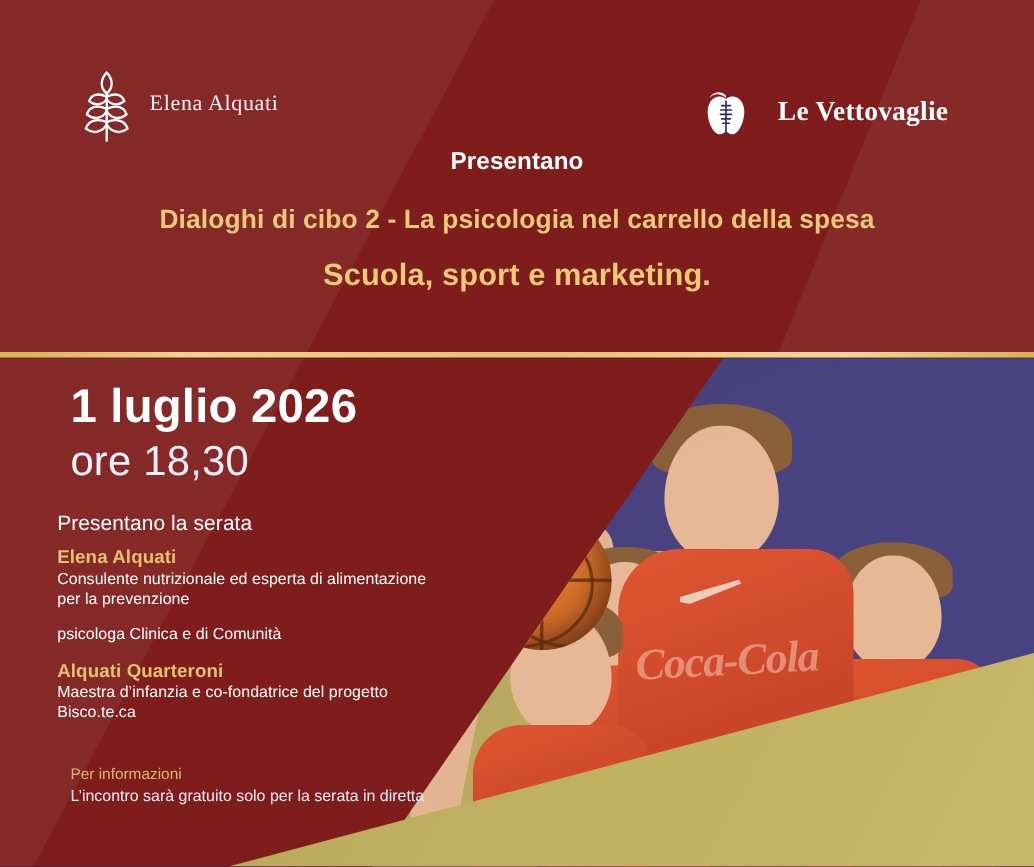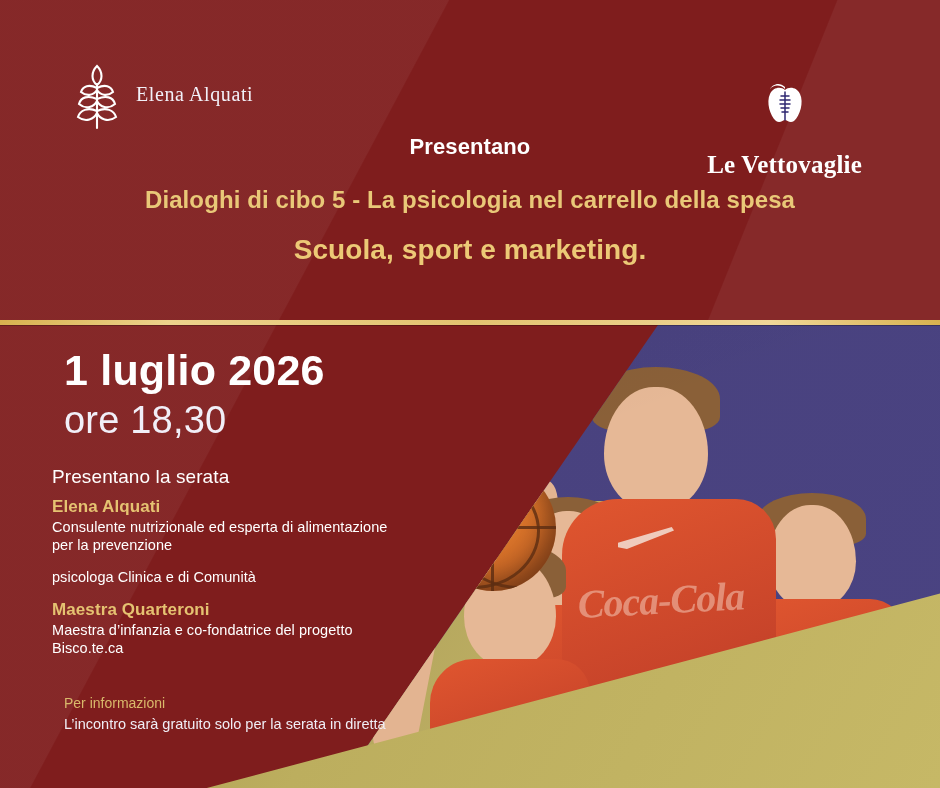--- a/index.html
+++ b/index.html
@@ -39,21 +39,21 @@
     display:flex; align-items:center; gap:14px;
   }
   .logo-left .mark{width:50px;height:72px;display:block;}
   .logo-left .wordmark{
     font-family:"Liberation Serif", serif;
     font-size:20px; color:#f2f0f8; letter-spacing:.6px; white-space:nowrap;
   }
 
   .logo-right{
     position:absolute; right:78px; top:80px;
-    display:flex; align-items:center; gap:27px;flex-direction:column;
+    display:flex; align-items:center; gap:27px;
   }
   .logo-right .mark{width:40px;height:44px;display:block;}
   .logo-right .wordmark{
     font-family:"Liberation Serif", serif;
     font-weight:bold;
     font-size:25px; color:#ffffff; letter-spacing:.2px; white-space:nowrap;
   }
 
   
   .presentano{
@@ -303,21 +303,21 @@
           <path d="M15 24 L25 24"></path>
             <path d="M16 28 L24 28"></path>
           <path d="M17 32 L23 32"></path>
         </g>
       </svg>
     </span>
     <span class="wordmark">Le Vettovaglie</span>
   </div>
 
   <div class="presentano">Presentano</div>
-  <div class="series-line">Dialoghi di cibo 5  -  La psicologia nel carrello della spesa</div>
+  <div class="series-line">Dialoghi di cibo 2  -  La psicologia nel carrello della spesa</div>
   <div class="maintitle">
     <div>Scuola, sport e marketing.</div>
   </div>
 
   <div class="gold-rule"></div>
 
   <div class="date-block">
     <div class="date-line">1 luglio 2026</div>
     <div class="time-line">ore 18,30</div>
   </div>
@@ -329,21 +329,21 @@
       <div class="host-name">Elena Alquati</div>
       <div class="host-role">Consulente nutrizionale ed esperta di alimentazione</div>
       <div class="host-role">per la prevenzione</div>
     </div>
 
     <div class="host">
       <div class="host-role">psicologa Clinica e di Comunità</div>
     </div>
 
     <div class="host">
-      <div class="host-name">Maestra Quarteroni</div>
+      <div class="host-name">Alquati Quarteroni</div>
       <div class="host-role">Maestra d’infanzia e co-fondatrice del progetto</div>
       <div class="host-role">Bisco.te.ca</div>
     </div>
   </div>
 
   <div class="info">
     <div class="info-title">Per informazioni</div>
     <div class="info-line">L’incontro sarà gratuito solo per la serata in diretta</div>
   </div>
 

